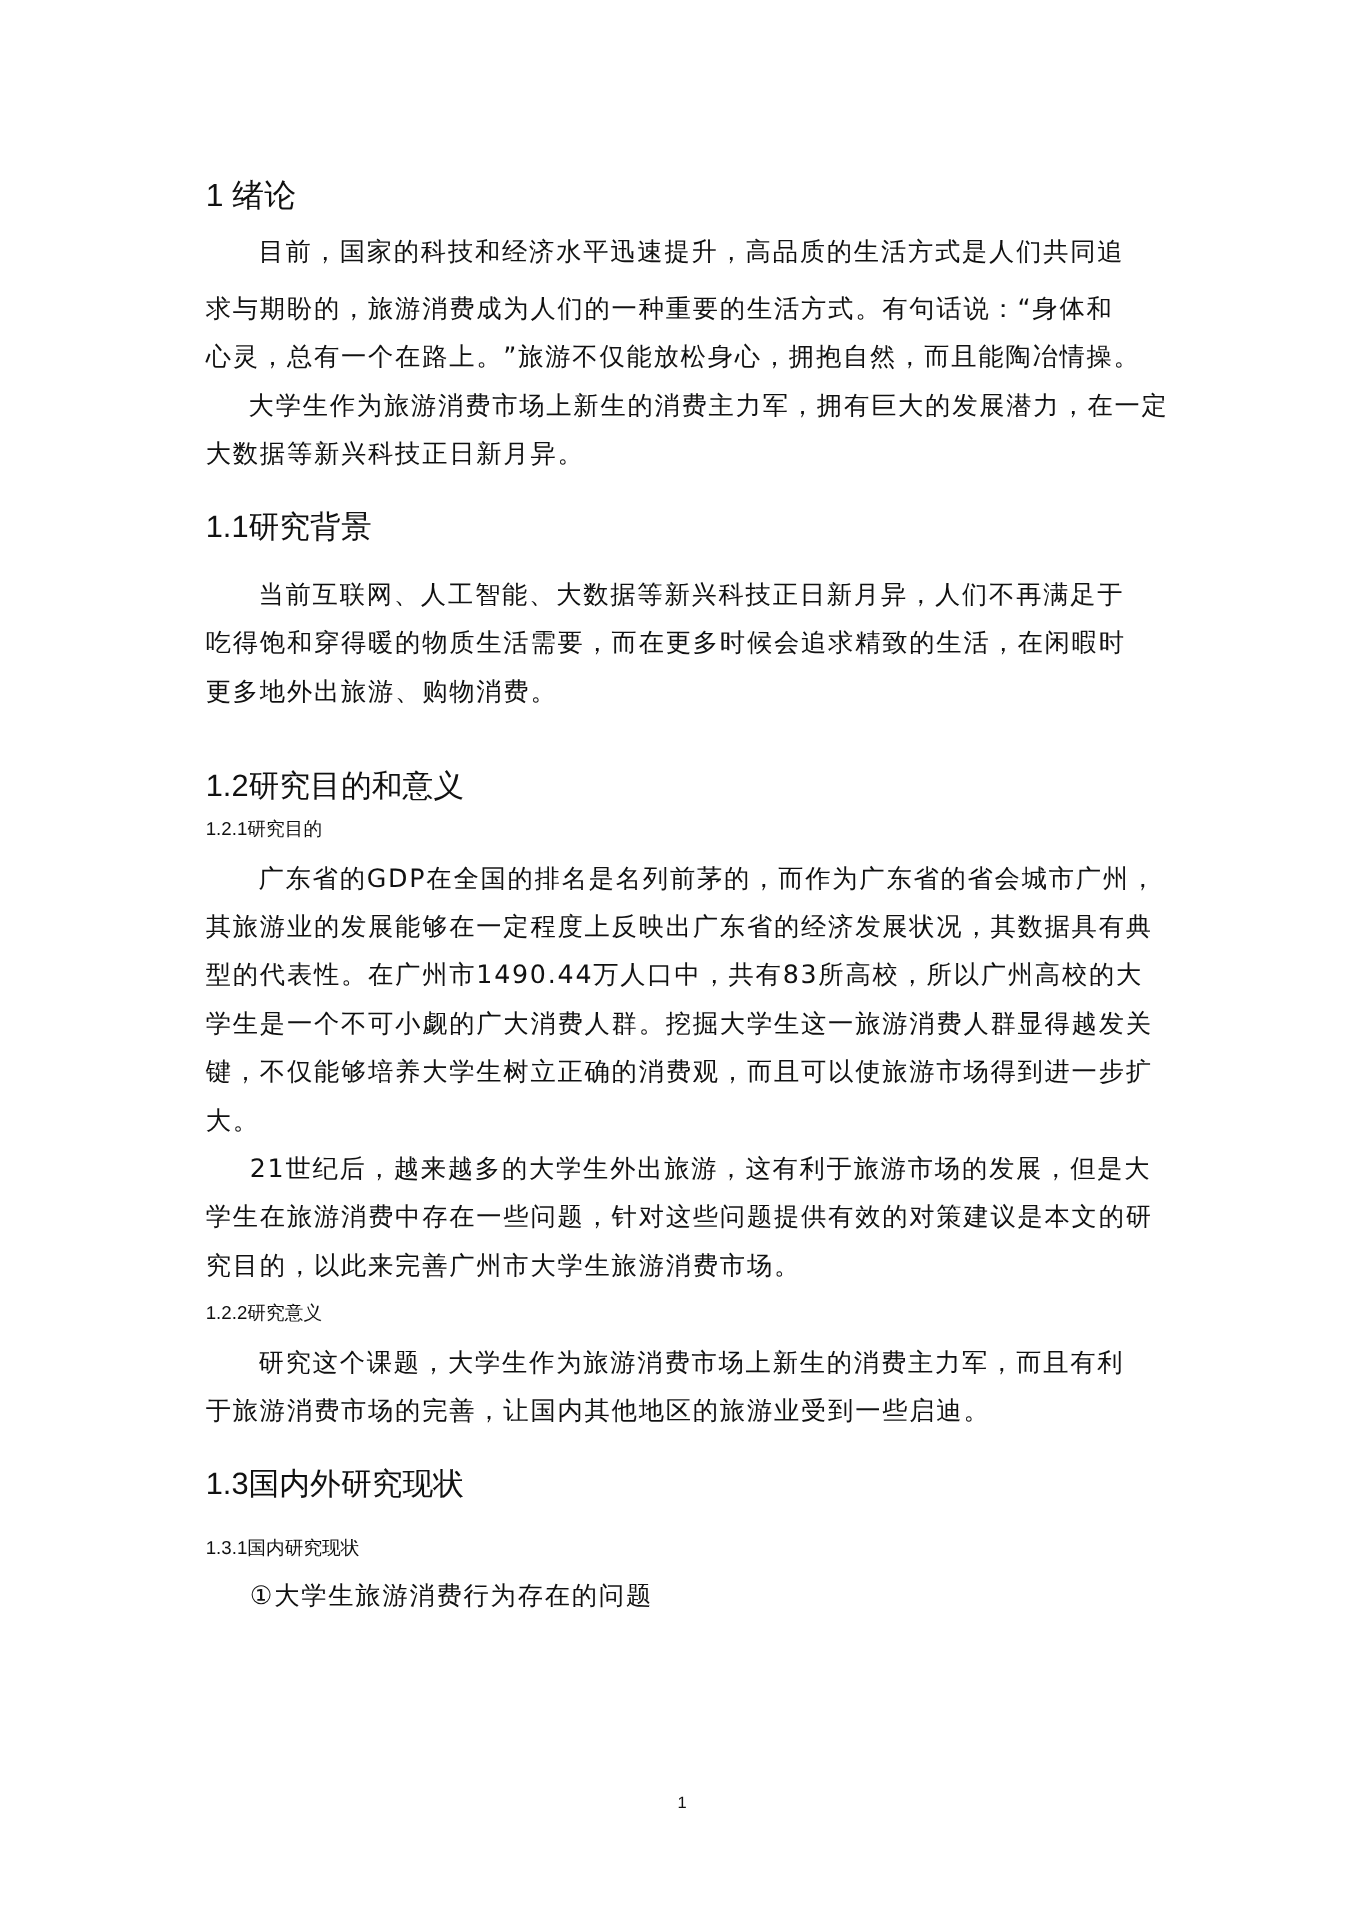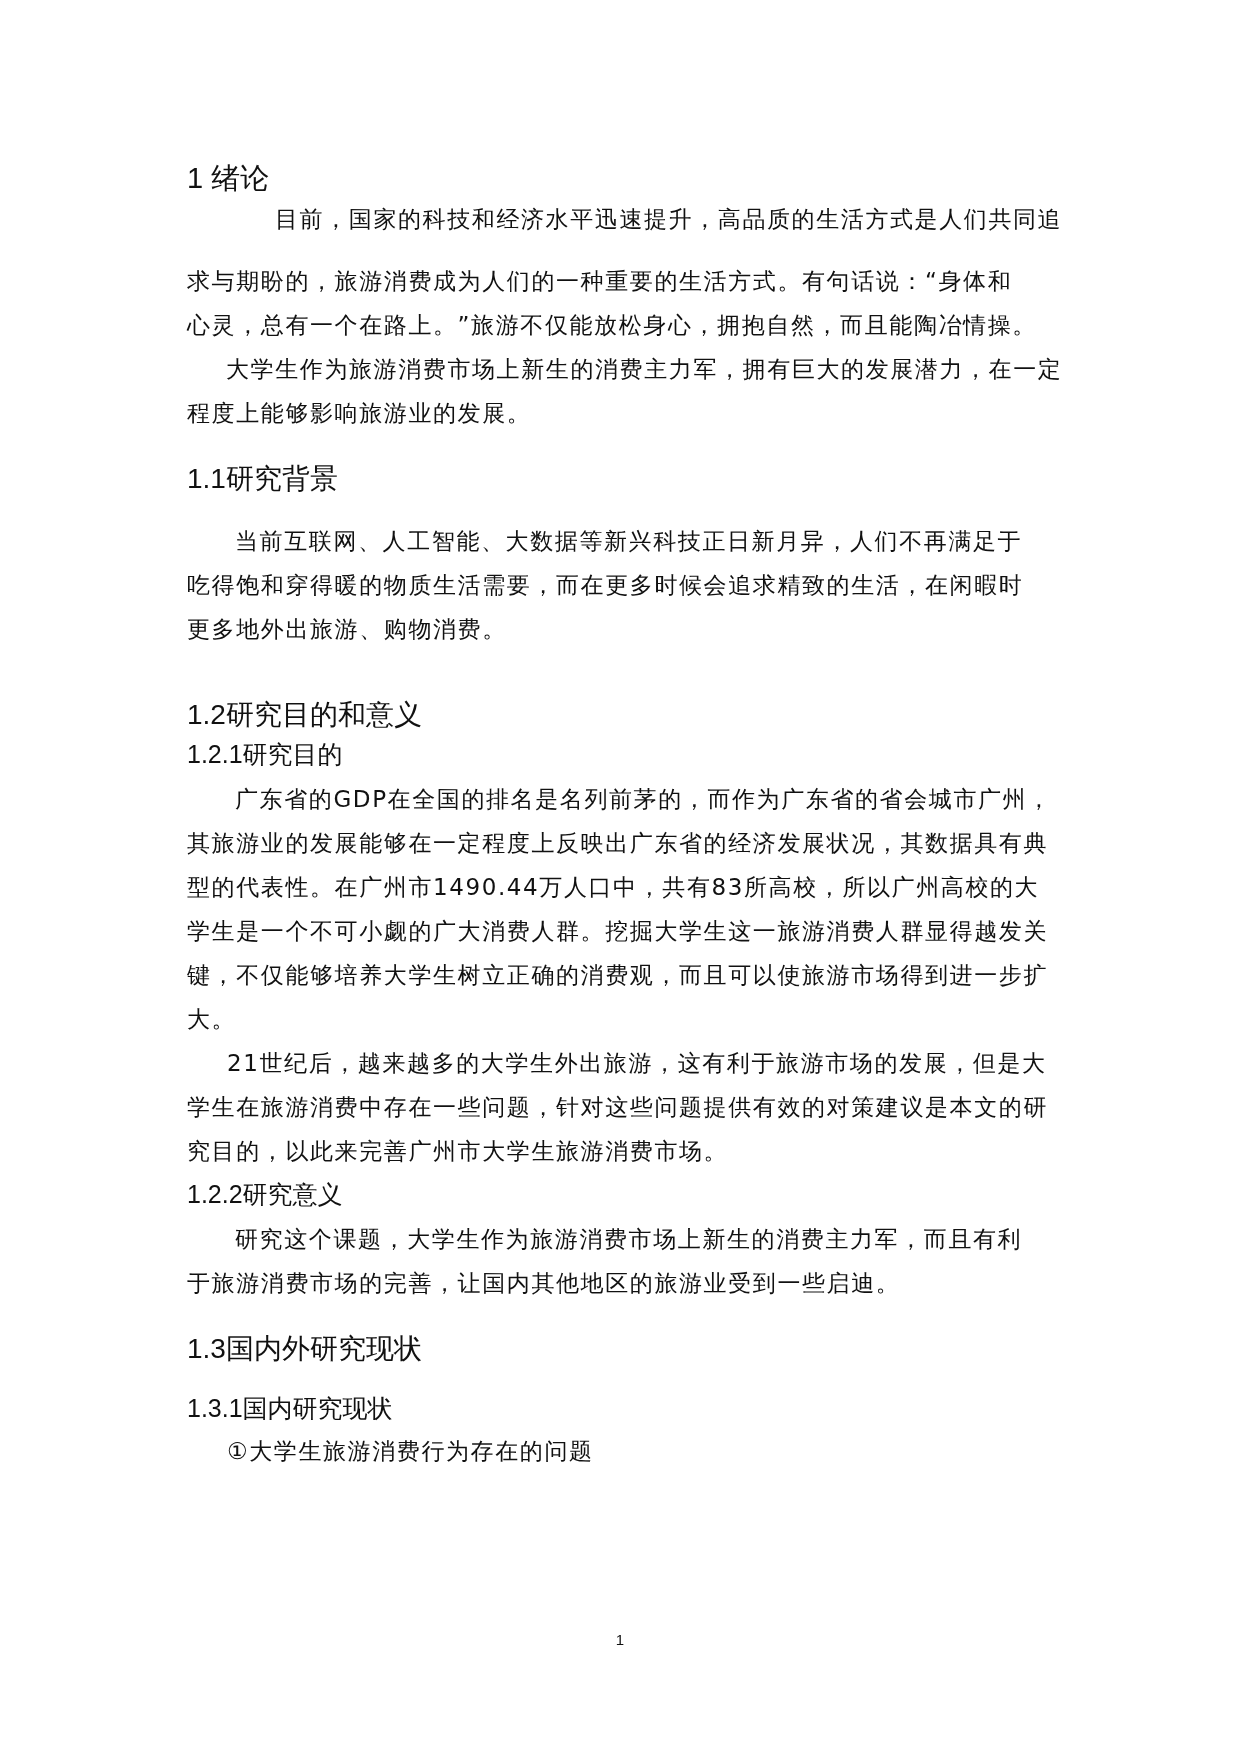--- a/index.html
+++ b/index.html
@@ -46,21 +46,21 @@
       letter-spacing: 0px;
       font-family: "Liberation Sans", "DejaVu Sans", sans-serif;
     }
     .h2 {
       font-size: 28px;
       line-height: 34px;
       letter-spacing: 0px;
       font-family: "Liberation Sans", "DejaVu Sans", sans-serif;
     }
     .h3 {
-      font-size: 25px;
+      font-size: 17px;
       line-height: 28px;
       letter-spacing: 0px;
       font-family: "Liberation Sans", "DejaVu Sans", sans-serif;
     }
     .page-number {
       position: absolute;
       left: 0;
       width: 1240px;
       text-align: center;
       top: 1630px;
@@ -71,25 +71,25 @@
   </style>
 </head>
 <body>
 
 <div class="page">
   <div class="content">
 
     <div class="line h1" style="top:160px;">1 绪论</div>
 
     <div>
-      <div class="line indent" style="top:204px;margin-left:40px;">目前，国家的科技和经济水平迅速提升，高品质的生活方式是人们共同追</div>
+      <div class="line indent" style="top:214px;">目前，国家的科技和经济水平迅速提升，高品质的生活方式是人们共同追</div>
       <div class="line" style="top:266px;">求与期盼的，旅游消费成为人们的一种重要的生活方式。有句话说：“身体和</div>
       <div class="line" style="top:310px;">心灵，总有一个在路上。”旅游不仅能放松身心，拥抱自然，而且能陶冶情操。</div>
       <div class="line" style="top:354px;margin-left:39px;">大学生作为旅游消费市场上新生的消费主力军，拥有巨大的发展潜力，在一定</div>
-      <div class="line" style="top:398px;">程度上能够影响旅游业的发展。</div>
+      <div class="line" style="top:398px;">大数据等新兴科技正日新月异。</div>
     </div>
 
     <div class="line h2" style="top:462px;">1.1研究背景</div>
 
     <div>
       <div class="line indent" style="top:526px;">当前互联网、人工智能、大数据等新兴科技正日新月异，人们不再满足于</div>
       <div class="line" style="top:570px;">吃得饱和穿得暖的物质生活需要，而在更多时候会追求精致的生活，在闲暇时</div>
       <div class="line" style="top:614px;">更多地外出旅游、购物消费。</div>
     </div>
 

